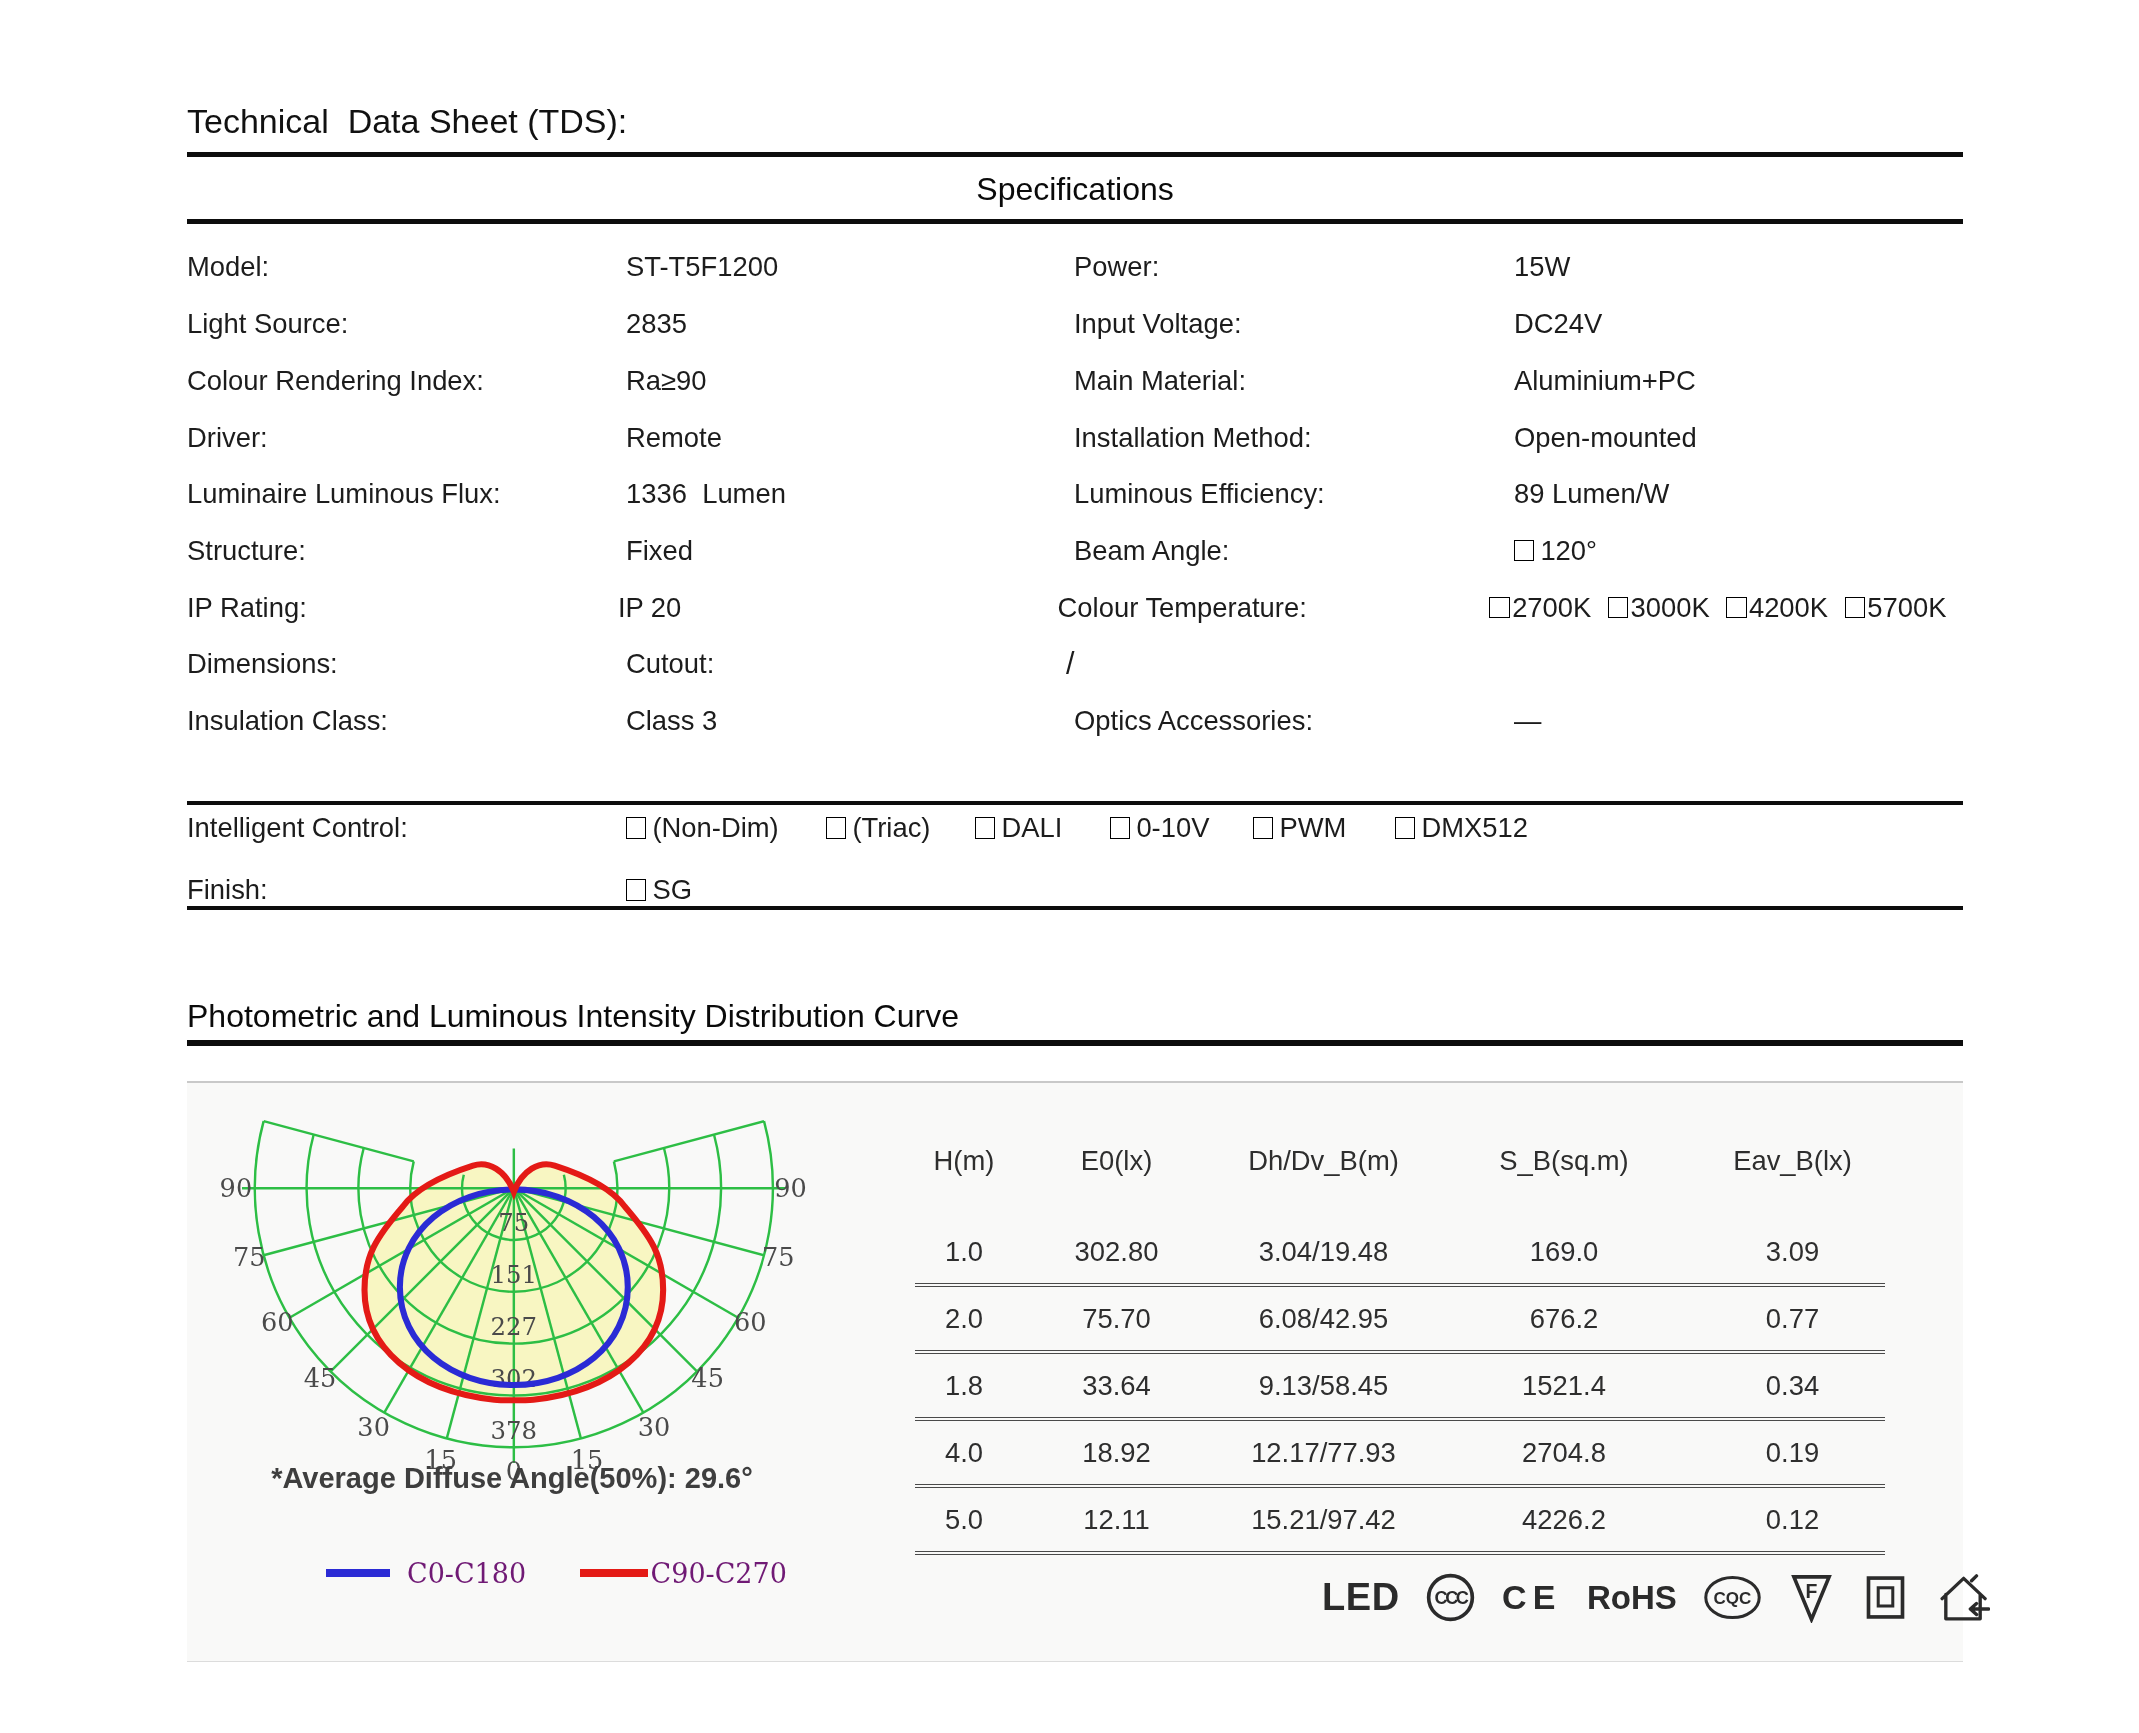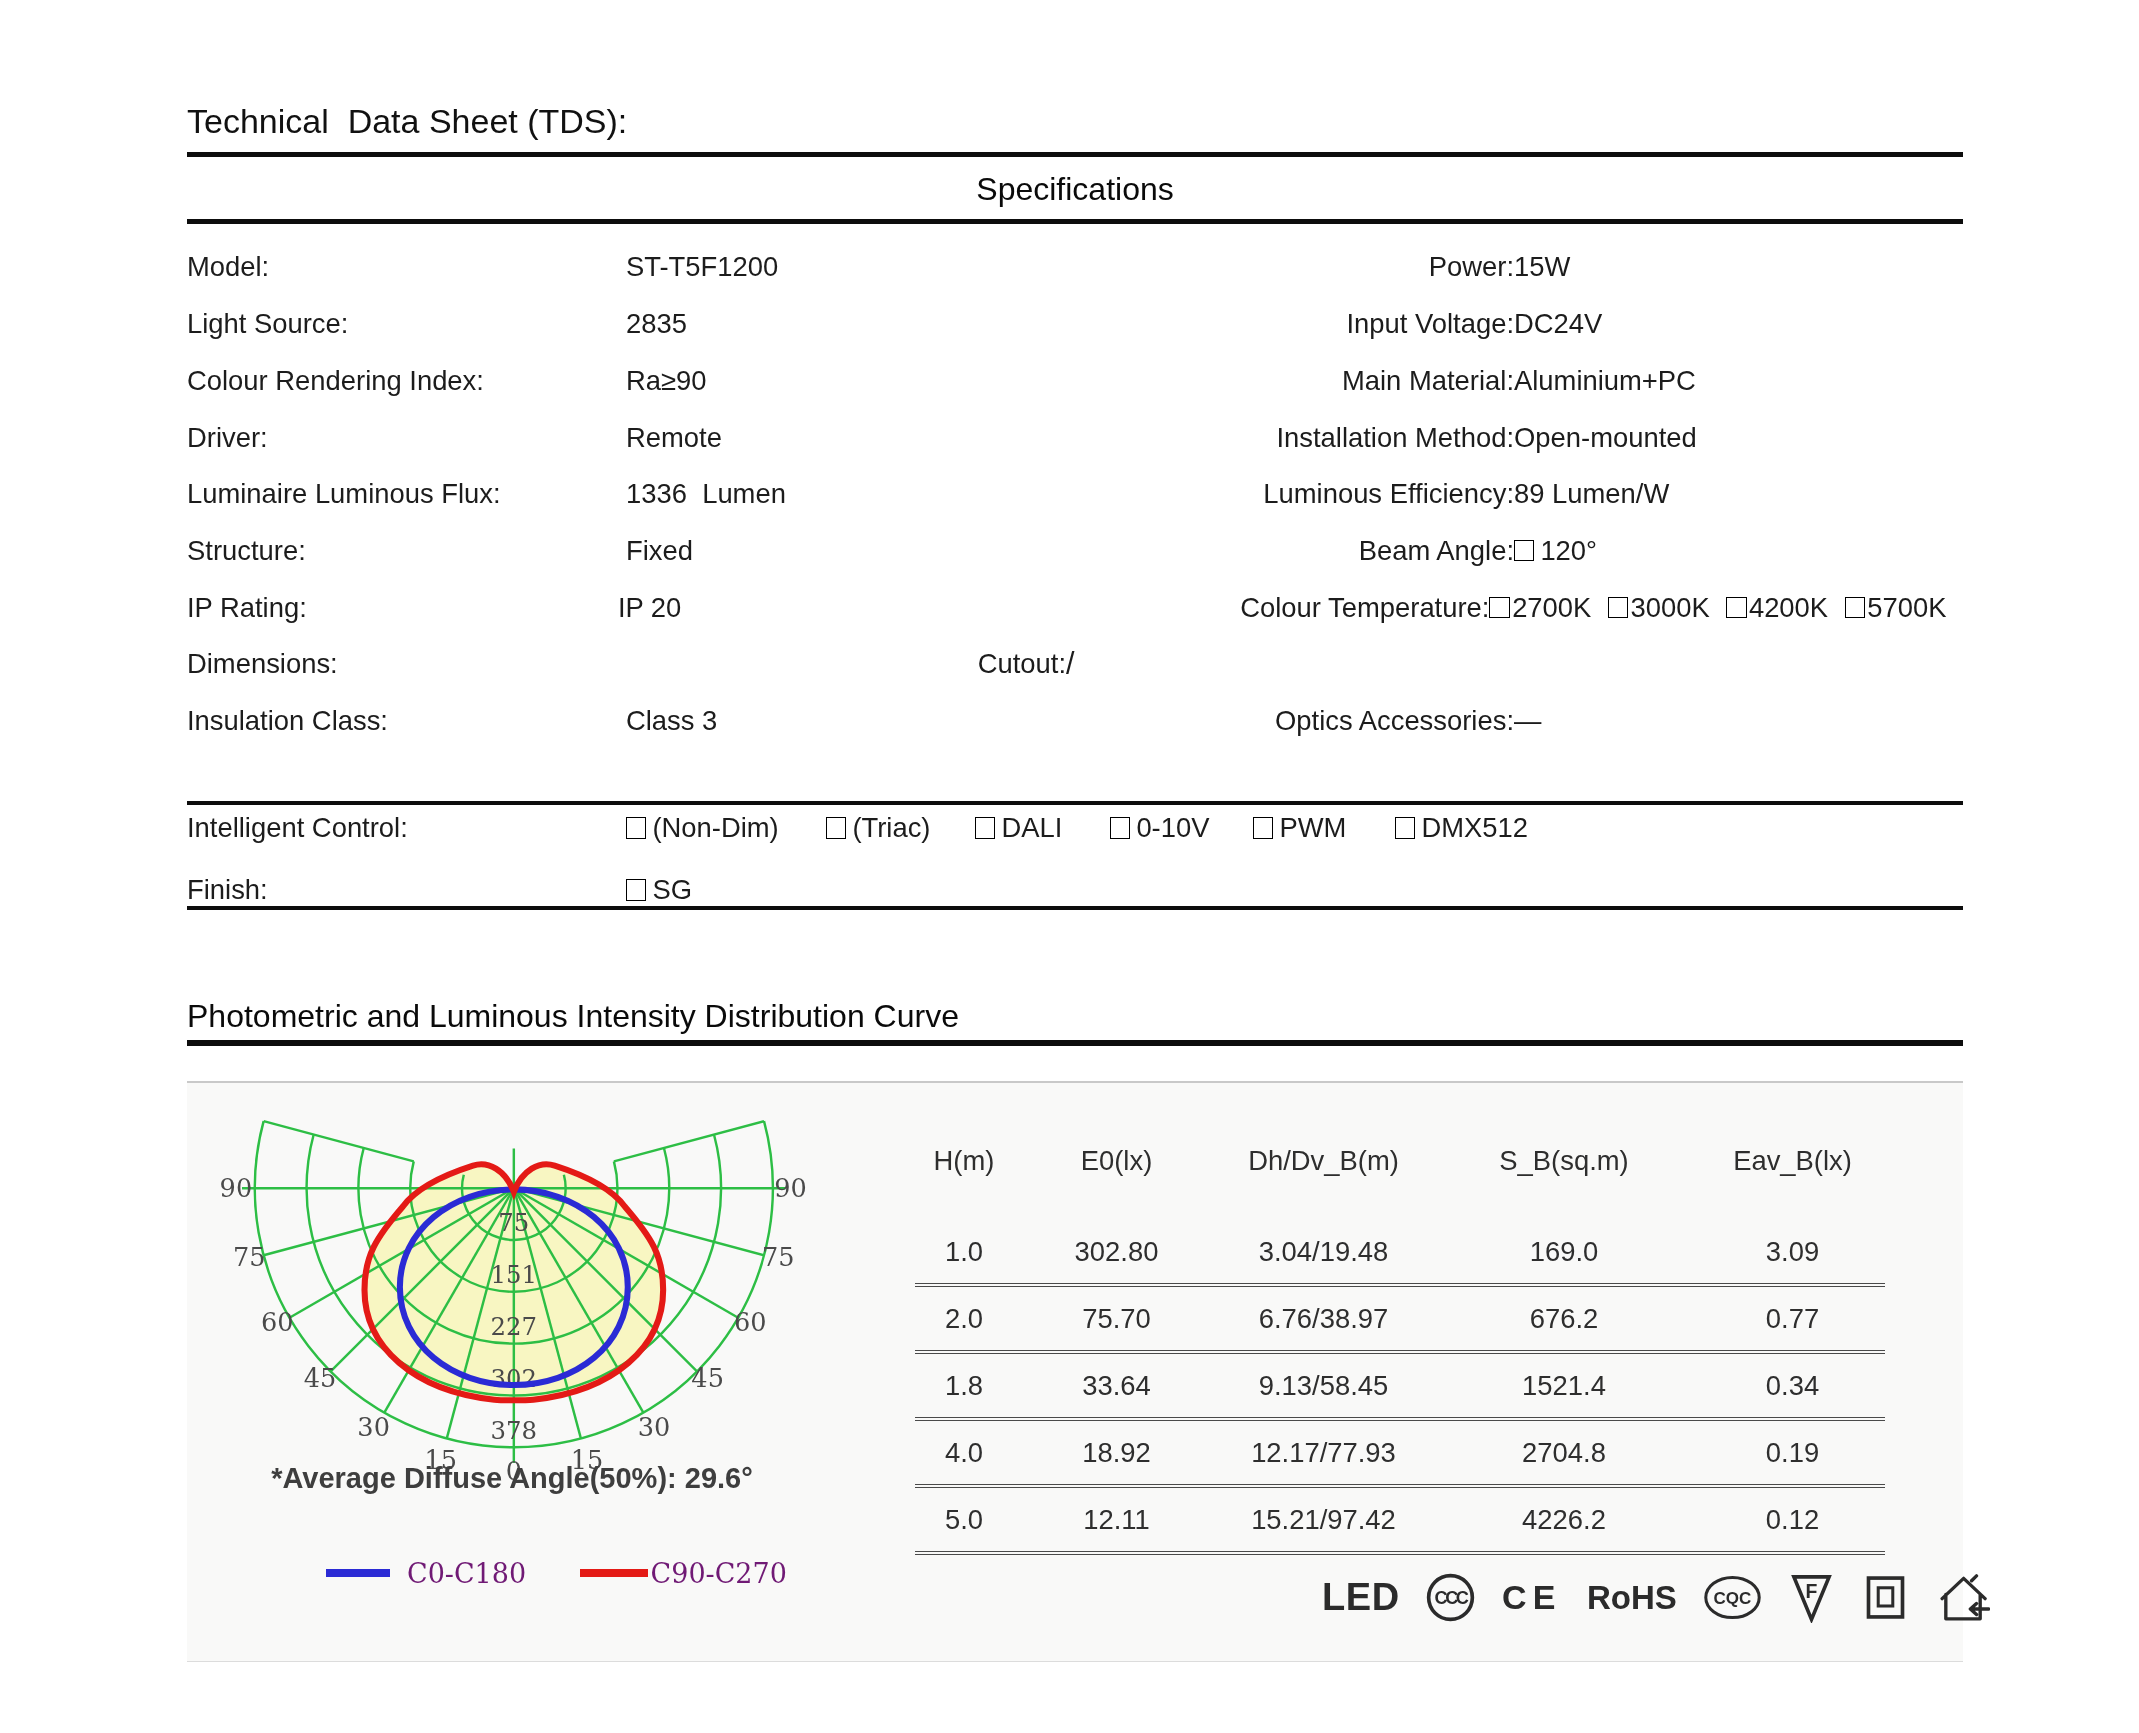--- a/index.html
+++ b/index.html
@@ -10,21 +10,21 @@
   .rule{left:187px;width:1776px;background:#0d0d0d;}
   .rule1{top:152px;height:4.9px;}
   .rule2{top:219px;height:4.9px;}
   .ruleA{top:801px;height:4.3px;}
   .ruleB{top:906px;height:3.7px;}
   .rule3{top:1040px;height:5.5px;}
   .spechead{left:187px;top:171px;width:1776px;text-align:center;font-size:32px;color:#0a0a0a;}
   .spec-row{position:absolute;left:187px;width:1776px;height:57px;display:flex;align-items:center;font-size:27.4px;}
   .spec-row .c1{width:439px;}
   .spec-row .c2{width:448px;white-space:pre;}
-  .spec-row .c3{width:440px;text-align:right;}
+  .spec-row .c3{width:440px;}
   .spec-row .c4{flex:1;white-space:pre;display:flex;align-items:center;}
   .dimval{font-size:35px;color:#3d3d3d;letter-spacing:0.6px;}
   .cb{display:inline-block;width:18.3px;height:19.5px;border:1.8px solid #000;background:#fff;
       margin-right:6.1px;flex:none;vertical-align:-2.4px;}
   .ct-item{display:flex;align-items:center;margin-right:16.5px;}
   .ic-item{position:absolute;top:811px;height:34px;display:flex;align-items:center;font-size:27.4px;}
   .ic-label{left:187px;}
   .finish-row{top:873px;}
   .p-head{left:187px;top:998px;width:1776px;font-size:32px;color:#0a0a0a;}
   .panel{left:187px;top:1081px;width:1776px;height:578px;background:#f9f9f8;
@@ -258,21 +258,21 @@
     <div class="t-row t-data">
       <div class="t-cell w0">1.0</div>
       <div class="t-cell w1">302.80</div>
       <div class="t-cell w2">3.04/19.48</div>
       <div class="t-cell w3">169.0</div>
       <div class="t-cell w4">3.09</div>
     </div>
     <div class="t-row t-data">
       <div class="t-cell w0">2.0</div>
       <div class="t-cell w1">75.70</div>
-      <div class="t-cell w2">6.76/38.97</div>
+      <div class="t-cell w2">6.08/42.95</div>
       <div class="t-cell w3">676.2</div>
       <div class="t-cell w4">0.77</div>
     </div>
     <div class="t-row t-data">
       <div class="t-cell w0">1.8</div>
       <div class="t-cell w1">33.64</div>
       <div class="t-cell w2">9.13/58.45</div>
       <div class="t-cell w3">1521.4</div>
       <div class="t-cell w4">0.34</div>
     </div>

